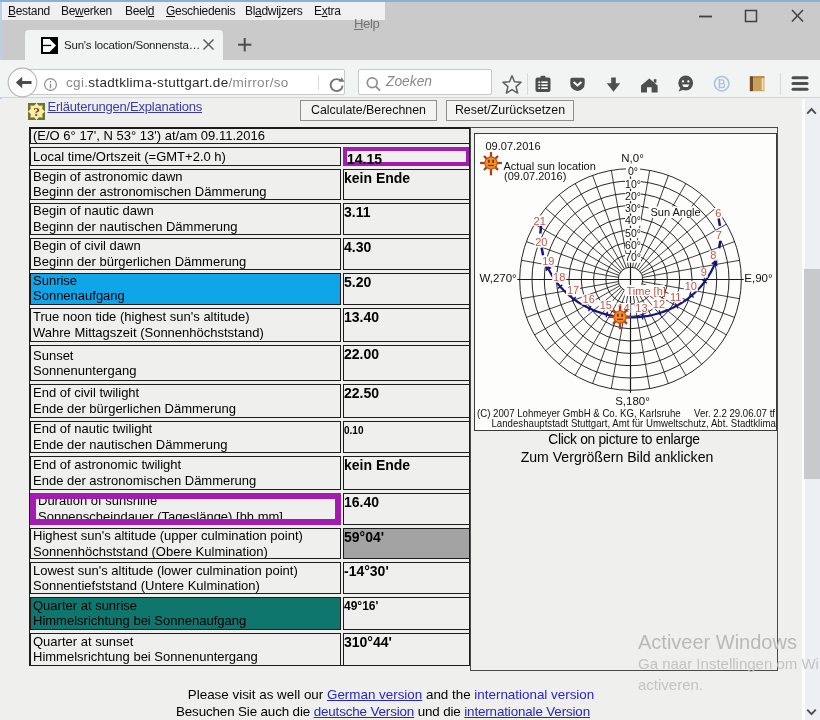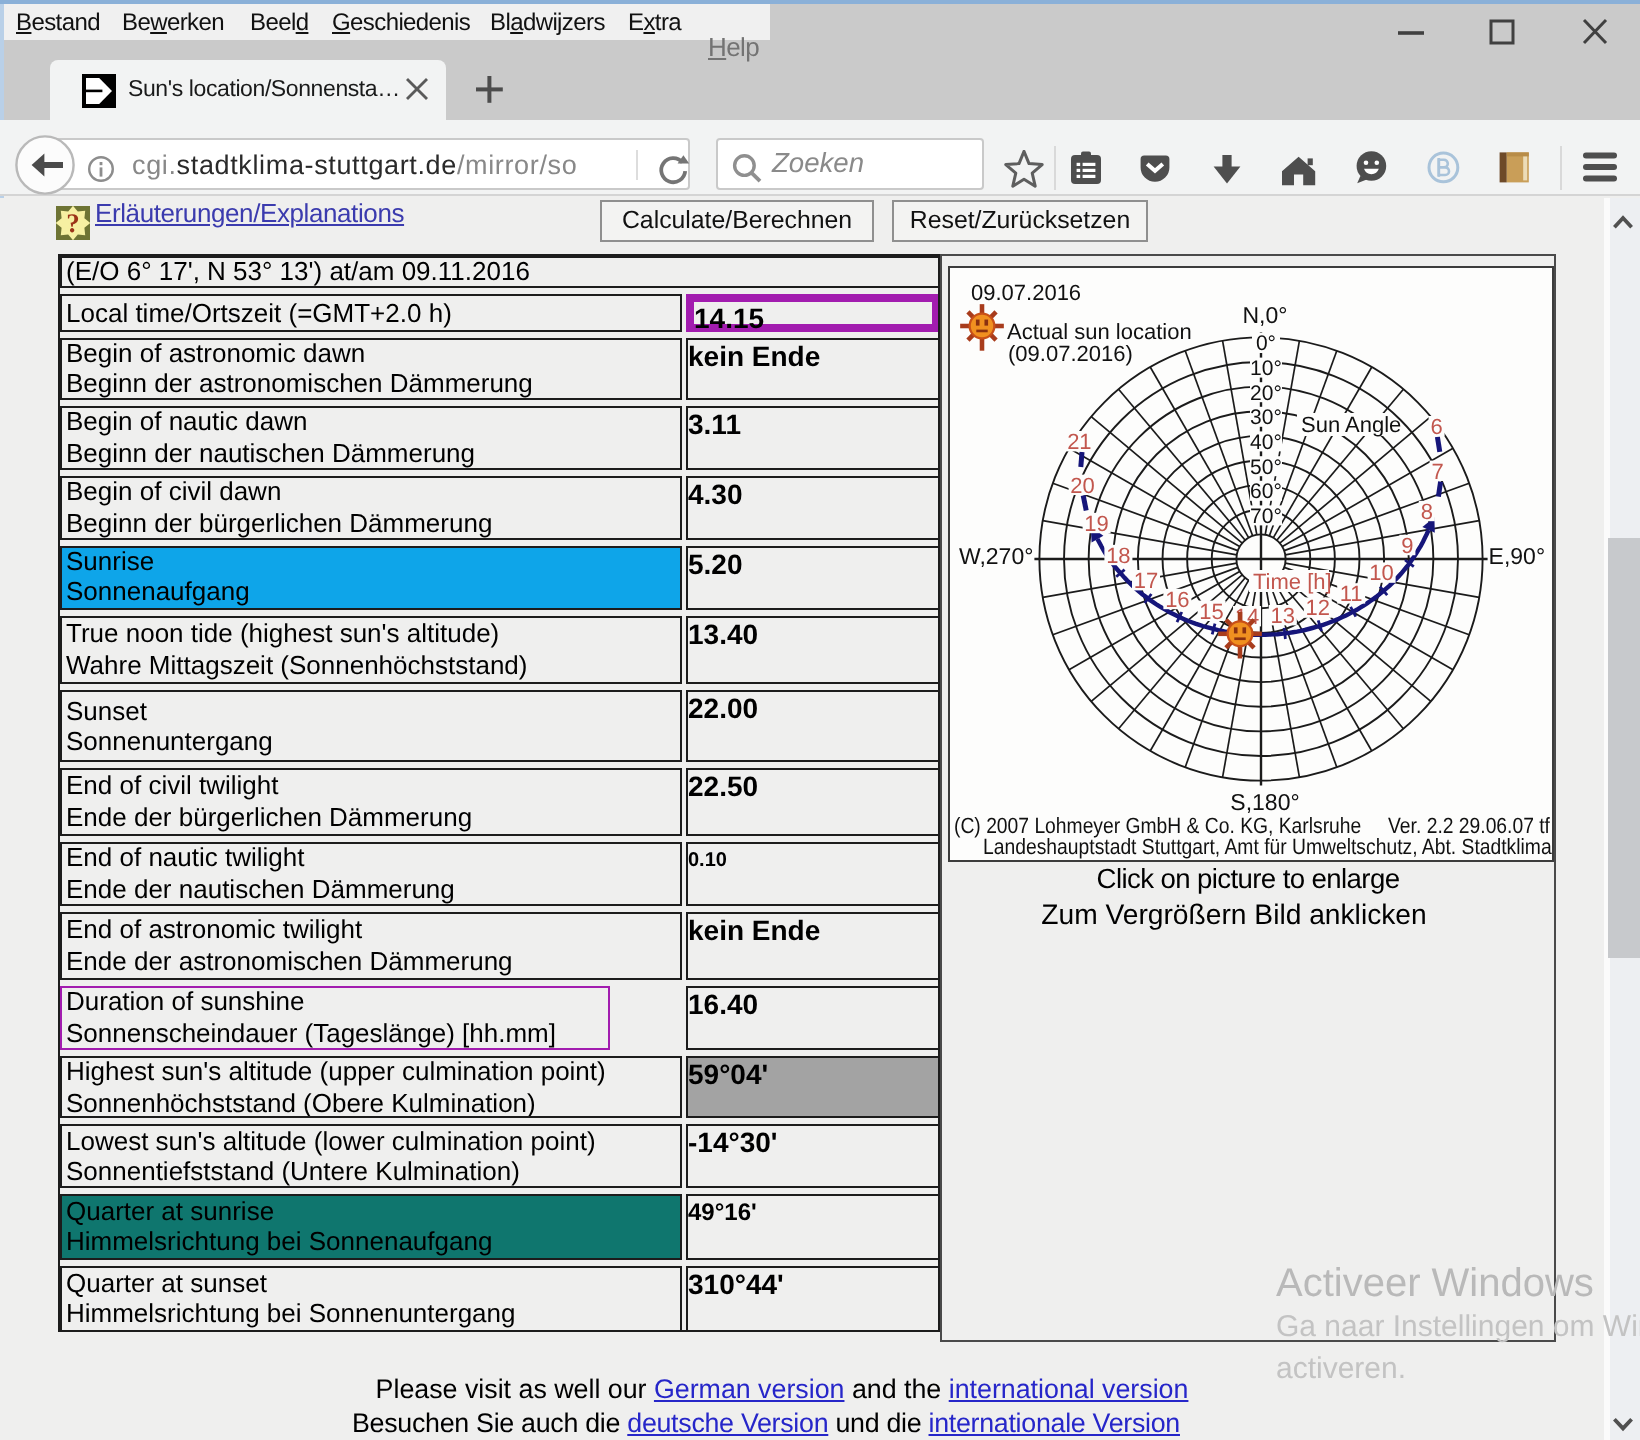--- a/index.html
+++ b/index.html
@@ -97,21 +97,21 @@
     </div>
     <div style="position:absolute;left:343px;top:420.5px;width:127px;height:32.0px;background:#efefee;border:1px solid #1c1c1c;padding:1px 0 0 0;font-size:10px">
       <div style="position:relative;top:0"><b>0.10</b></div>
     </div>
     <div style="position:absolute;left:30px;top:455.5px;width:311px;height:34.0px;background:#efefee;border:1px solid #1c1c1c;display:flex;align-items:center;overflow:hidden">
       <div style="padding-left:2px;width:100%">End of astronomic twilight<br>Ende der astronomischen Dämmerung</div>
     </div>
     <div style="position:absolute;left:343px;top:455.5px;width:127px;height:34.0px;background:#efefee;border:1px solid #1c1c1c;padding:1px 0 0 0;font-size:14px">
       <div style="position:relative;top:0"><b>kein Ende</b></div>
     </div>
-    <div style="position:absolute;left:30px;top:492.5px;width:275px;height:32.5px;background:#efefee;border:1px solid #a21caf;display:flex;align-items:center;overflow:hidden">
+    <div style="position:absolute;left:30px;top:492.5px;width:311px;height:32.5px;background:#efefee;border:6px solid #a21caf;display:flex;align-items:center;overflow:hidden">
       <div style="padding-left:2px;width:100%">Duration of sunshine<br>Sonnenscheindauer (Tageslänge) [hh.mm]</div>
     </div>
     <div style="position:absolute;left:343px;top:492.5px;width:127px;height:32.5px;background:#efefee;border:1px solid #1c1c1c;padding:1px 0 0 0;font-size:14px">
       <div style="position:relative;top:0"><b>16.40</b></div>
     </div>
     <div style="position:absolute;left:30px;top:528px;width:311px;height:31px;background:#efefee;border:1px solid #1c1c1c;display:flex;align-items:center;overflow:hidden">
       <div style="padding-left:2px;width:100%">Highest sun's altitude (upper culmination point)<br>Sonnenhöchststand (Obere Kulmination)</div>
     </div>
     <div style="position:absolute;left:343px;top:528px;width:127px;height:31px;background:#a3a3a3;border:1px solid #1c1c1c;padding:1px 0 0 0;font-size:14px">
       <div style="position:relative;top:0"><b>59°04'</b></div>
@@ -286,21 +286,21 @@
       <rect x="-3.2" y="-3.4" width="1.9" height="3.2" fill="#8a3010"></rect>
       <rect x="1.3" y="-3.4" width="1.9" height="3.2" fill="#8a3010"></rect>
       <path d="M-3 2.6 h6" stroke="#8a3010" stroke-width="1.4" fill="none"></path>
     </g>
     <text x="2.0" y="282.5" font-size="11" textLength="298" lengthAdjust="spacingAndGlyphs" fill="#111">(C) 2007 Lohmeyer GmbH &amp; Co. KG, Karlsruhe&nbsp;&nbsp;&nbsp;&nbsp;&nbsp;Ver. 2.2 29.06.07 tf</text>
     <text x="16.5" y="293.0" font-size="11" textLength="287" lengthAdjust="spacingAndGlyphs" fill="#111">Landeshauptstadt Stuttgart, Amt für Umweltschutz, Abt. Stadtklimat</text>
   </svg>
 <div class="abs" style="left:624px;top:431.5px;transform:translateX(-50%);font-size:13.8px;letter-spacing:-0.3px;color:#000;white-space:nowrap">Click on picture to enlarge</div>
 <div class="abs" style="left:617px;top:448.5px;transform:translateX(-50%);font-size:14.1px;color:#000;white-space:nowrap">Zum Vergrößern Bild anklicken</div>
 
-<div class="abs" style="left:391px;top:686.5px;transform:translateX(-50%);font-size:13.4px;color:#000;white-space:nowrap">Please visit as well our <a style="color:#2626c9;text-decoration:underline">German version</a> and the <a style="color:#2626c9;text-decoration:underline">international version</a></div>
+<div class="abs" style="left:391px;top:686.5px;transform:translateX(-50%);font-size:13.4px;color:#000;white-space:nowrap">Please visit as well our <a style="color:#2626c9;text-decoration:underline">German version</a> and the <a style="color:#2626c9;">international version</a></div>
 <div class="abs" style="left:383px;top:703.5px;transform:translateX(-50%);font-size:13.4px;letter-spacing:-0.14px;color:#000;white-space:nowrap">Besuchen Sie auch die <a style="color:#2626c9;text-decoration:underline">deutsche Version</a> und die <a style="color:#2626c9;text-decoration:underline">internationale Version</a></div>
 <svg style="position:absolute;left:7px;top:67px" width="32" height="32" viewBox="0 0 32 32">
     <circle cx="15.5" cy="15.5" r="14.3" fill="#fcfcfc" stroke="#b9b9b9" stroke-width="1.2"></circle>
     <path d="M24.5 15.5 H13.5" stroke="#4b4b4b" stroke-width="3" fill="none"></path>
     <polygon points="15.2,9.8 8.8,15.5 15.2,21.2" fill="#4b4b4b"></polygon>
   </svg>
 <svg style="position:absolute;left:44px;top:78px" width="14" height="14" viewBox="0 0 14 14">
     <circle cx="6.5" cy="6.5" r="5.9" fill="none" stroke="#8d8d8d" stroke-width="1.2"></circle>
     <rect x="5.8" y="3" width="1.4" height="1.6" fill="#8d8d8d"></rect>
     <rect x="5.8" y="5.7" width="1.4" height="4.6" fill="#8d8d8d"></rect>

